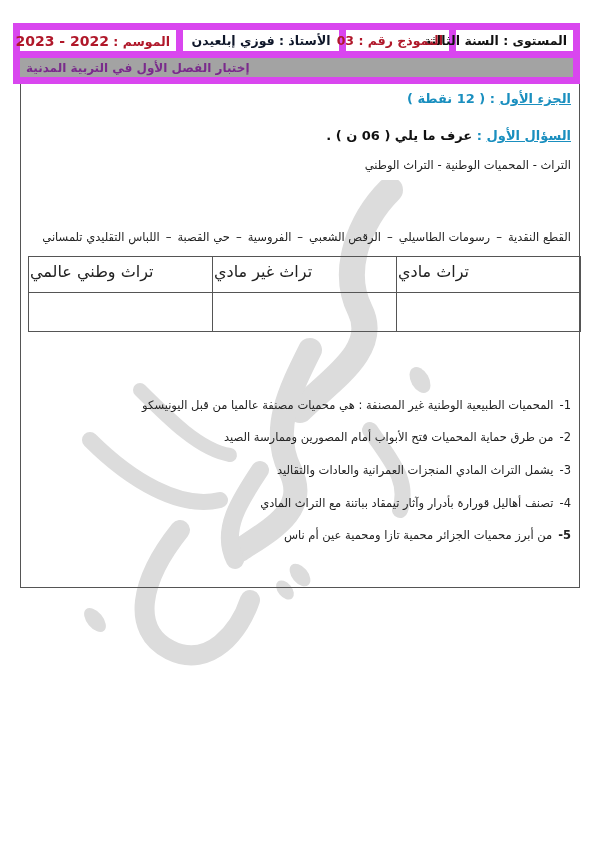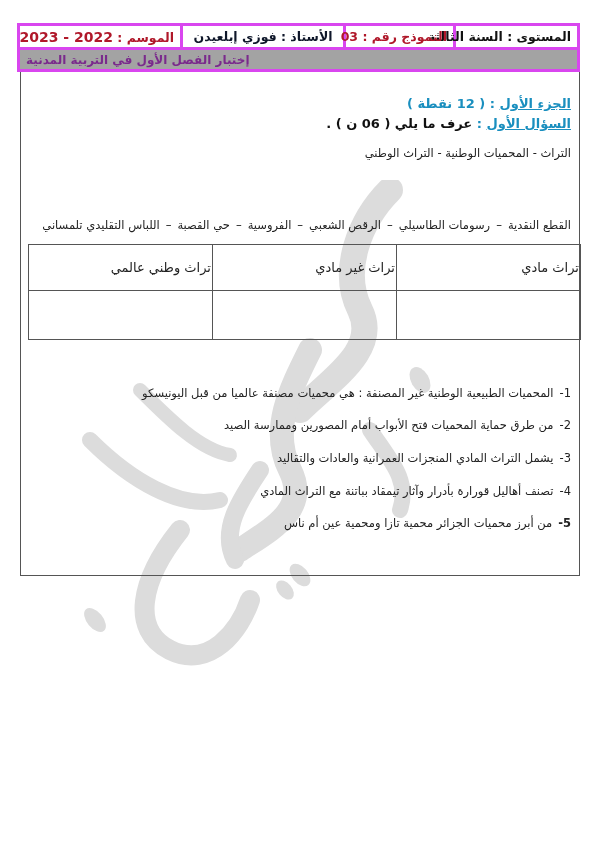--- a/index.html
+++ b/index.html
@@ -30,21 +30,21 @@
       top: 23px;
       width: 560px;
       z-index: 1;
     }
     table.header {
       width: 560px;
       border-collapse: collapse;
       table-layout: fixed;
     }
     table.header td {
-      border: 3px solid #d946ef;
+      border: 7px solid #d946ef;
       height: 21px;
       padding: 0 6px;
       font-size: 12.5px;
       font-weight: bold;
       white-space: nowrap;
       vertical-align: middle;
     }
     .hdr-level { text-align: right; color: #111; }
     .hdr-model { text-align: center; color: #b0182a; }
     .hdr-teacher { text-align: center; color: #0f172a; margin-left: 12px; }
@@ -99,25 +99,25 @@
     table.classify {
       position: absolute;
       left: 7px;
       top: 217px;
       width: 553px;
       border-collapse: collapse;
       table-layout: fixed;
     }
     table.classify td {
       border: 1px solid #555;
-      font-size: 13px;
-      color: #222;
-      text-align: right;
+      font-size: 16px;
+      color: #222;
+      text-align: left;
       vertical-align: top;
-      padding-top: 15px;
+      padding-top: 5px;
     }
     table.classify tr.h td { height: 29px; }
     table.classify tr.b td { height: 32px; }
     .statement {
       position: absolute;
       right: 8px;
       font-size: 11.5px;
       color: #222;
       white-space: nowrap;
     }
@@ -165,21 +165,21 @@
       <td class="hdr-season"><span class="lbl">الموسم : </span><span>2022 - 2023</span></td>
     </tr>
     <tr>
       <td class="title-row" colspan="4">إختبار الفصل الأول في التربية المدنية</td>
     </tr>
   </tbody>
     </table>
 
   <div class="content">
 
-    <div class="q-heading" style="top:24px;text-align:center;">
+    <div class="q-heading" style="top:7px;text-align:center;">
       <span class="q-label">الجزء الأول</span><span class="q-sep"> : </span><span class="q-sep">( 12 نقطة )</span>
     </div>
 
     <div class="q-heading" style="top:44px;">
       <span class="q-label">السؤال الأول</span><span class="q-sep"> : </span><span class="q-text">عرف ما يلي ( 06 ن ) .</span>
     </div>
 
     <div class="plain-line" style="top:74px;">التراث -  المحميات الوطنية  -  التراث الوطني</div>
 
 

